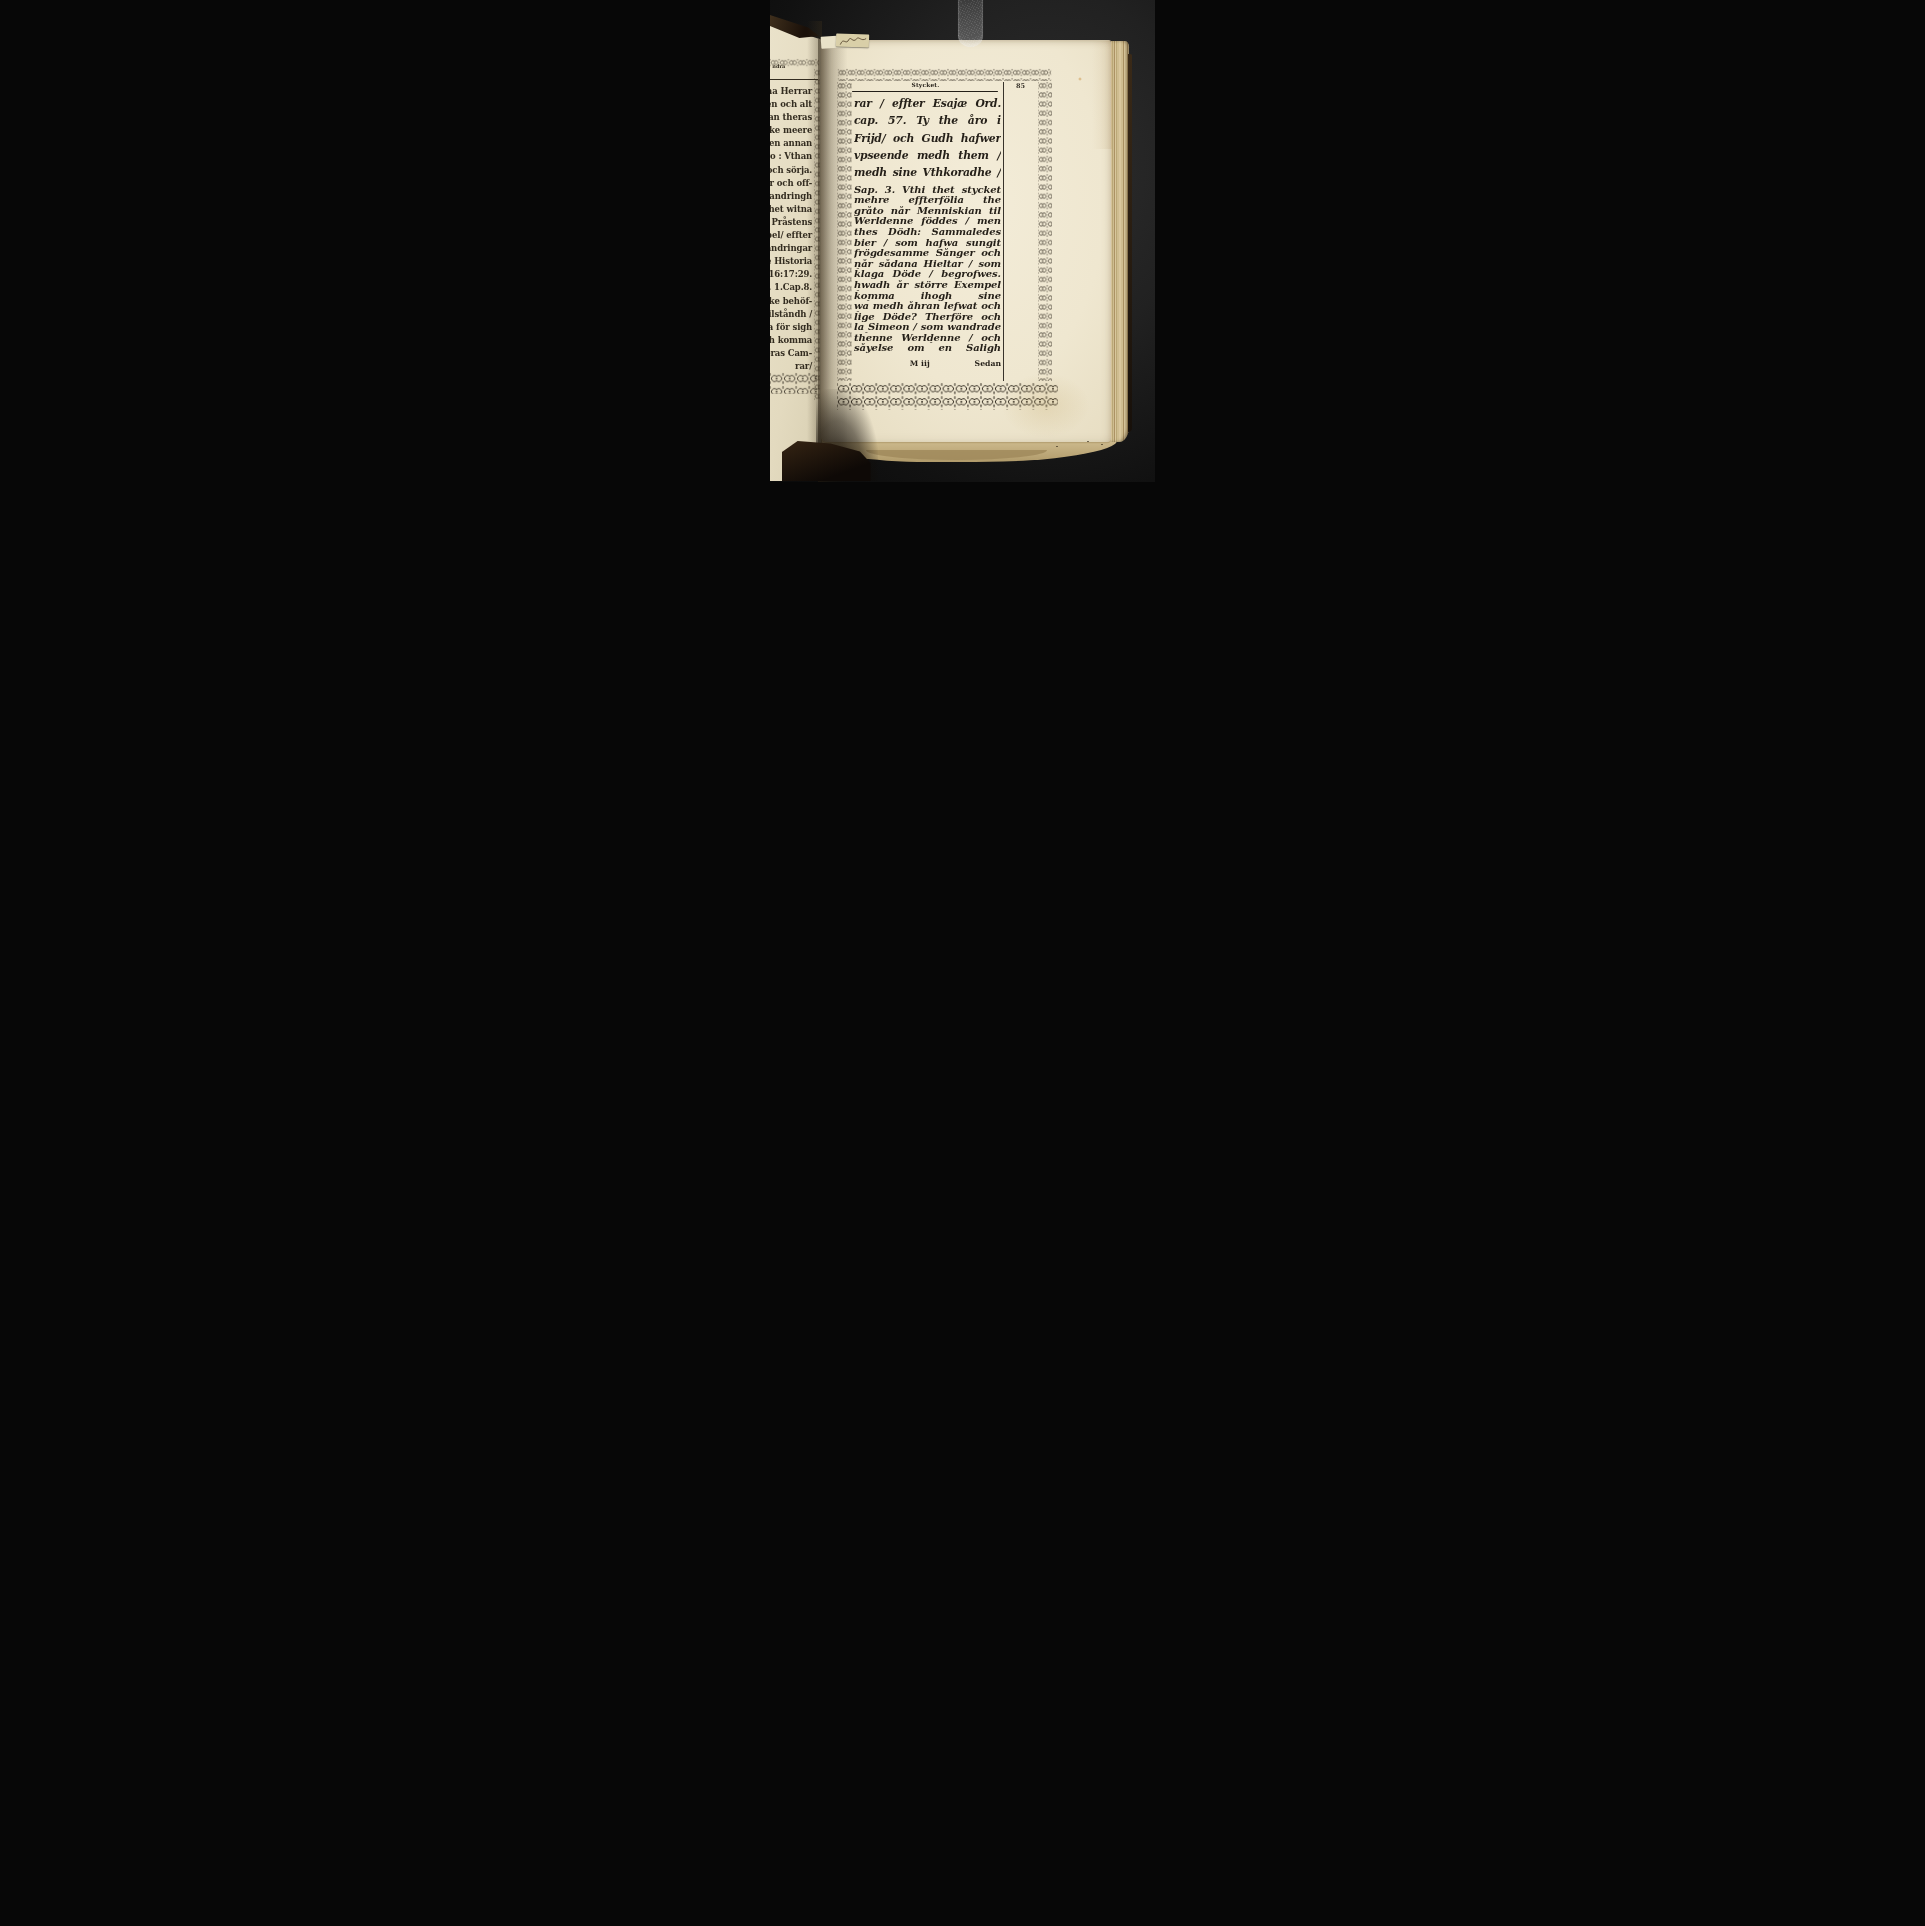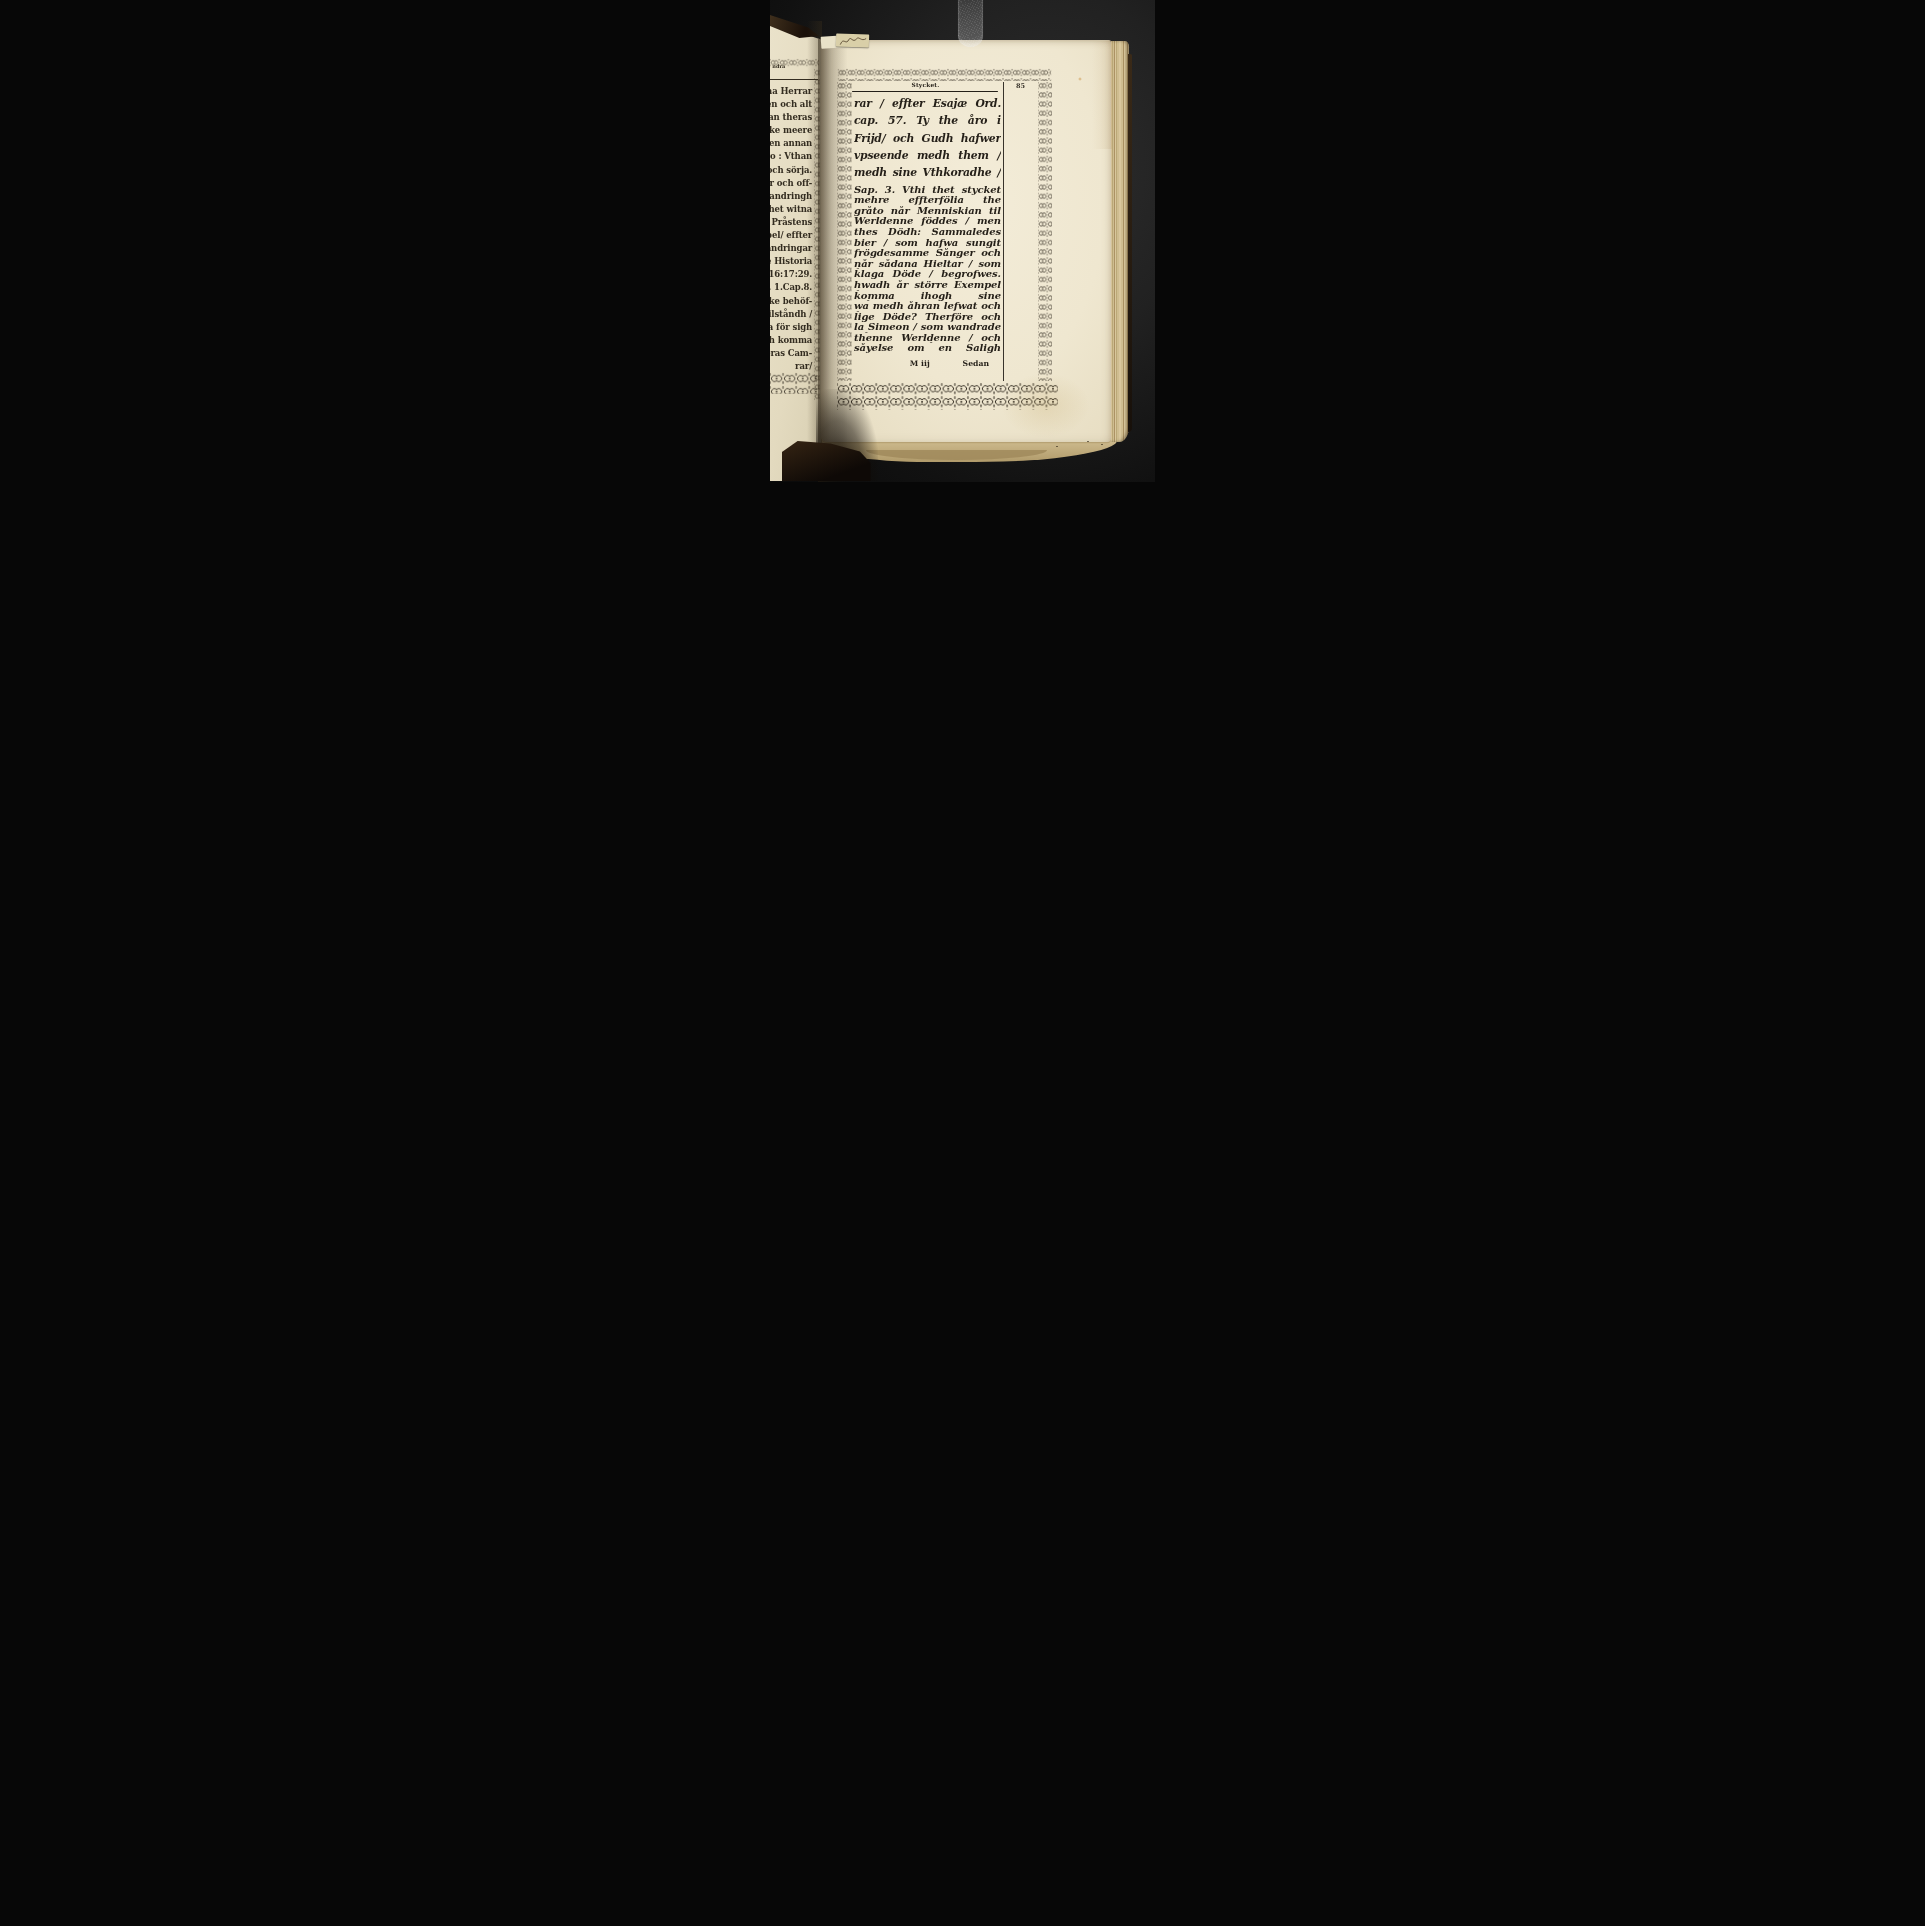--- a/index.html
+++ b/index.html
@@ -80,21 +80,21 @@
   .rp-num{left:246px;top:82px;font-size:6.5px;font-weight:700;opacity:.92;}
   .rule-h{left:82px;top:91px;width:146px;height:1.2px;background:#241f18;border-radius:0.8px;}
   .rule-v{left:233px;top:82px;width:1px;height:299px;background:#241f18;opacity:.9;}
   .rp-text{left:84px;top:95px;width:147px;}
   .ln{font-weight:700;text-align:justify;text-align-last:justify;overflow:hidden;font-style:italic;}
   .ln.lg{height:17.3px;line-height:17.3px;font-size:10.8px;letter-spacing:-0.2px;}
   .ln.sm{height:10.6px;line-height:10.6px;font-size:10px;letter-spacing:-0.1px;}
   .ln.gap{margin-top:3.1px;}
   .sig-row{position:relative;margin-top:4.6px;height:10px;font-size:7.7px;font-weight:700;}
   .sig{position:absolute;left:38%;}
-  .catch{position:absolute;right:12px;}
+  .catch{position:absolute;right:0;}
 
   
   .lp-header{left:2.3px;top:63px;font-size:5px;font-weight:700;color:#332c20;filter:blur(0.2px);}
   .lp-rule{left:0;top:79px;width:48px;height:1px;background:#332c20;filter:blur(0.2px);}
   .lp-text{left:0;top:86px;width:43px;height:288px;overflow:hidden;filter:blur(0.3px);}
   .lp-ln{position:absolute;right:0.8px;white-space:nowrap;font-size:8.5px;line-height:11.6px;
     font-weight:700;color:#332c20;letter-spacing:-0.1px;}
 
   
   .stain-dot{left:308px;top:77px;width:3.5px;height:3.5px;border-radius:50%;

